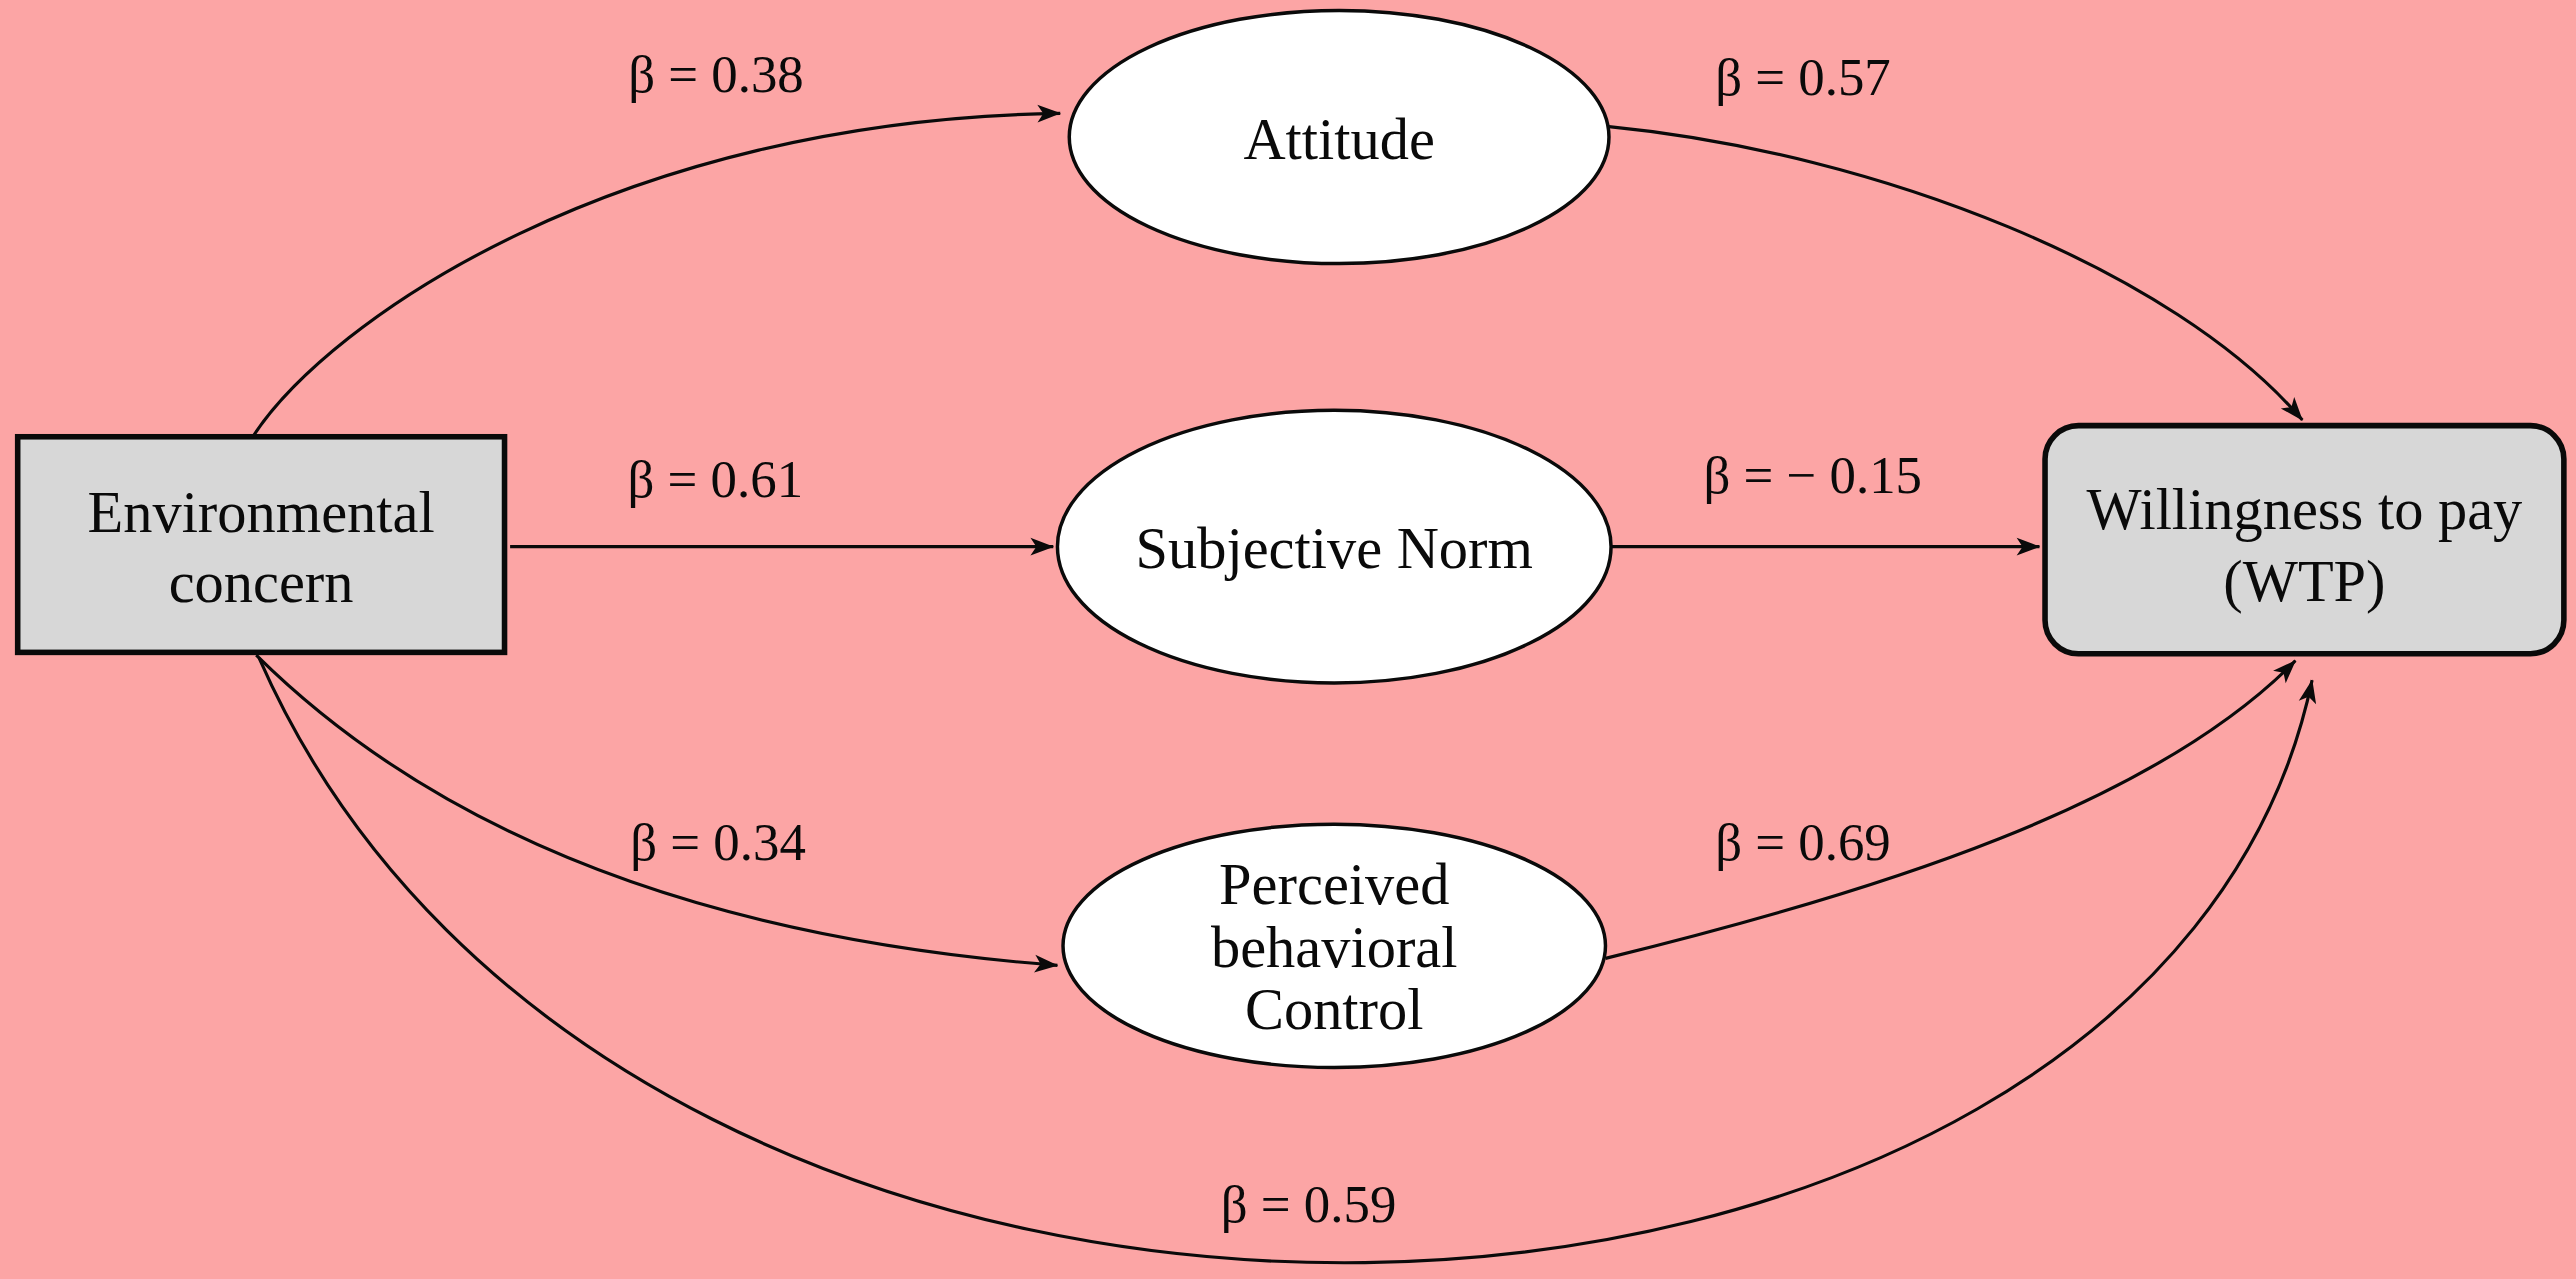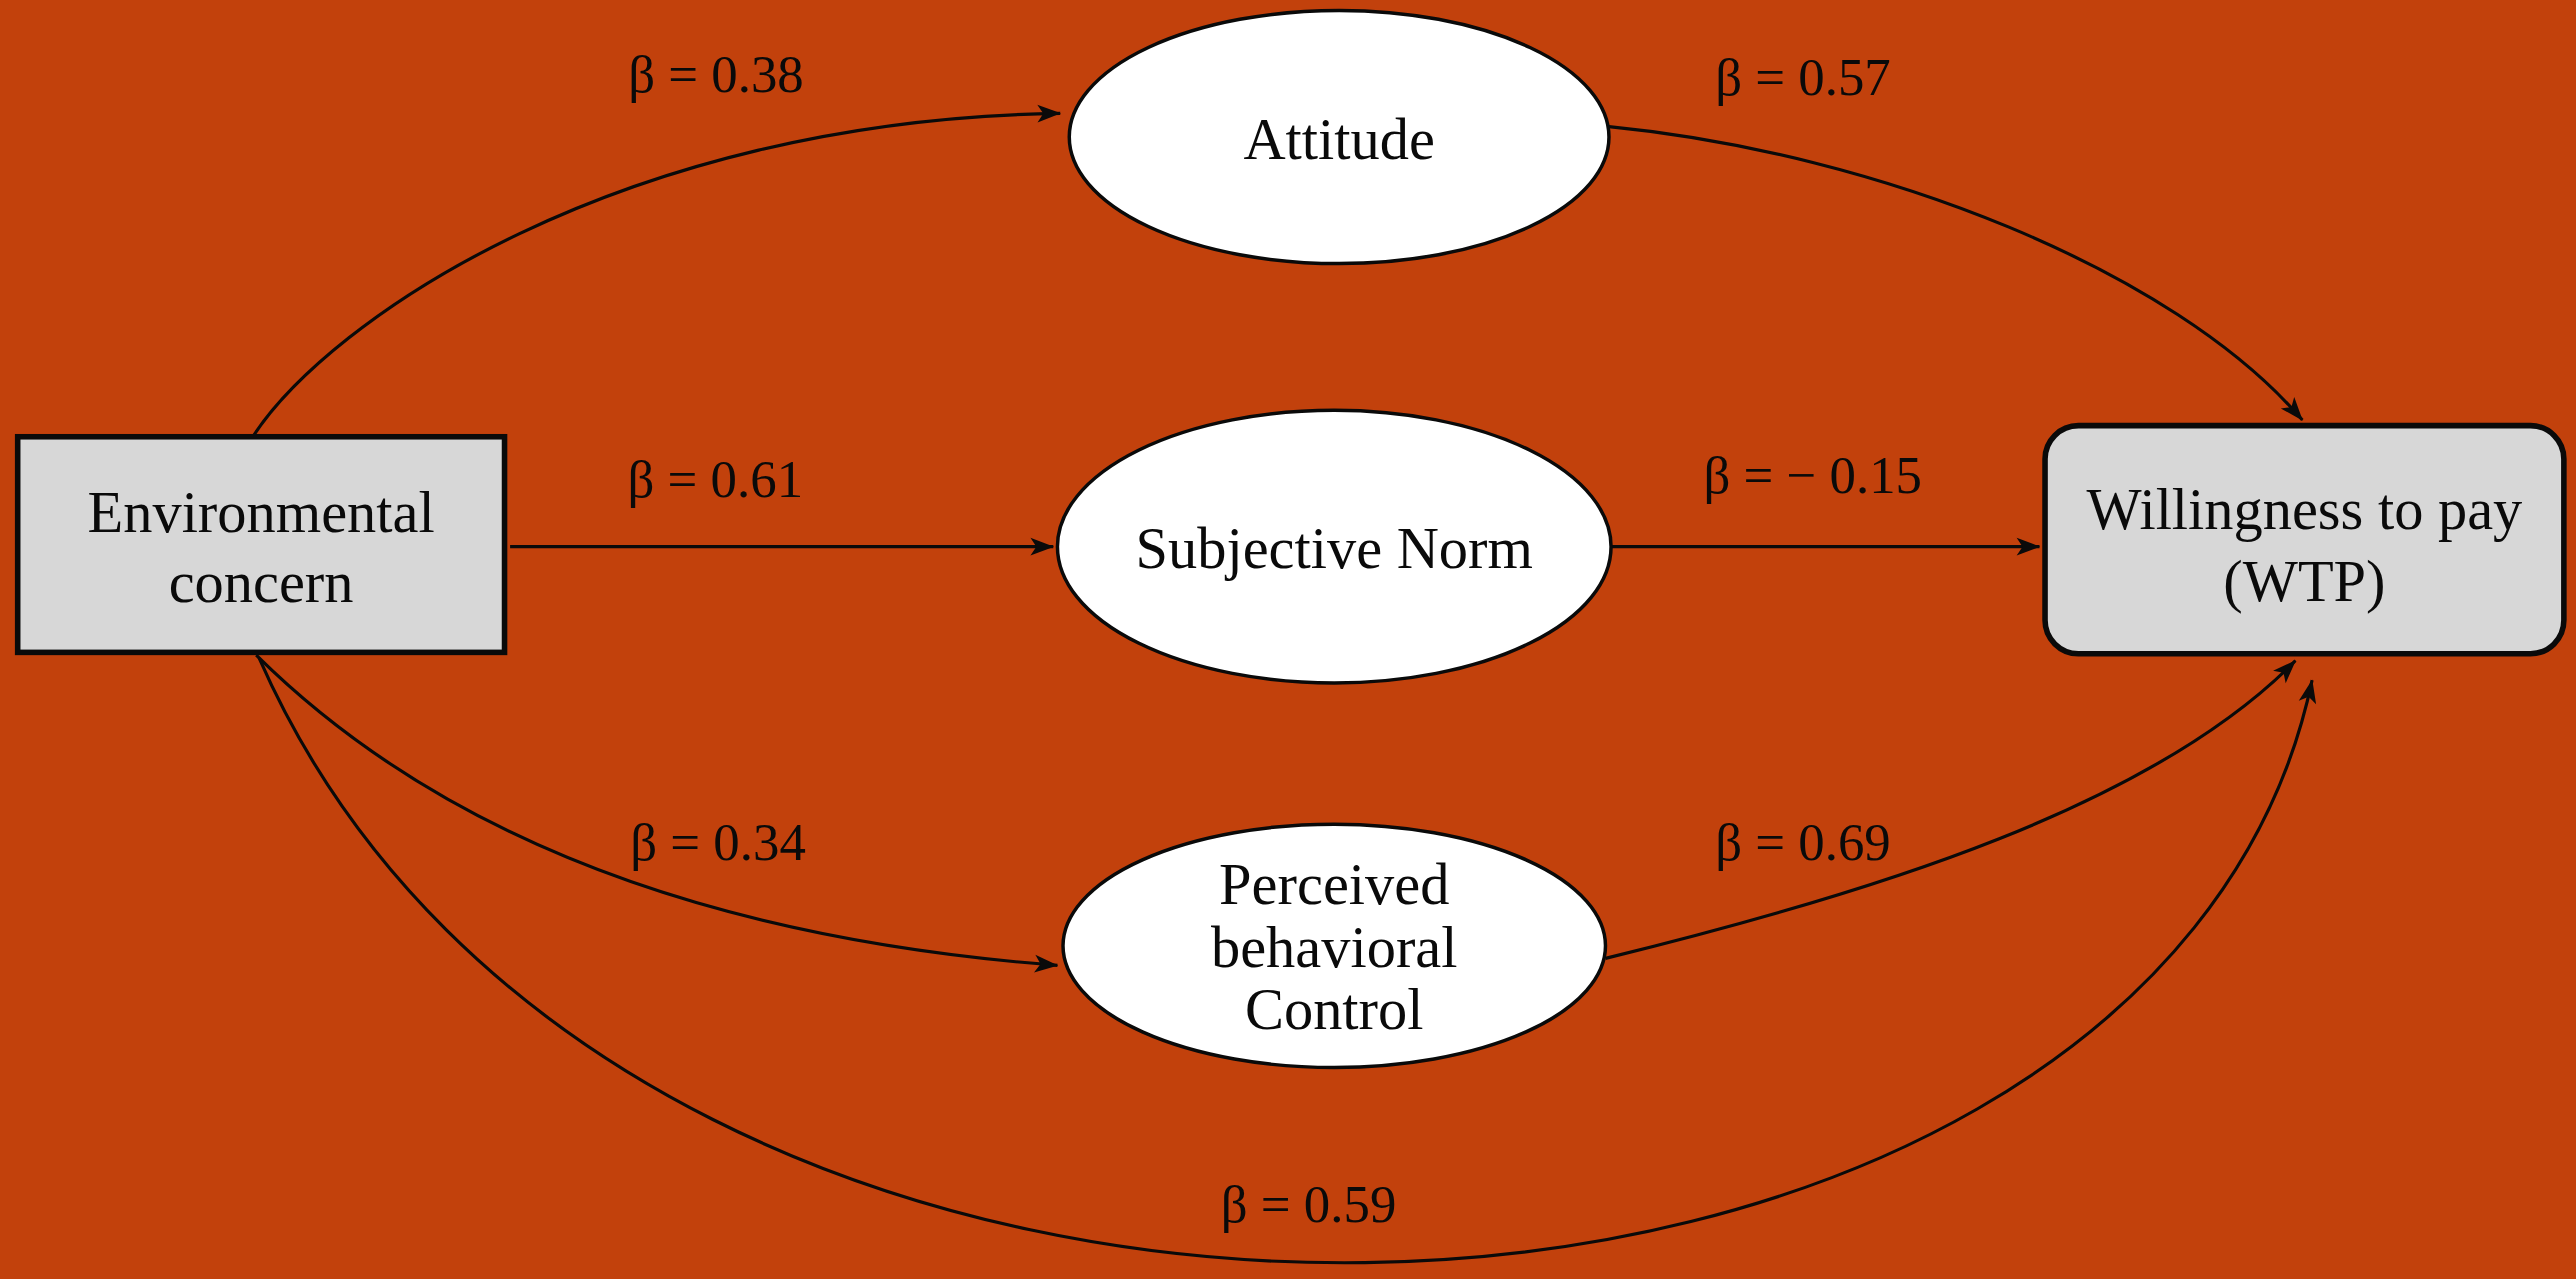--- a/index.html
+++ b/index.html
@@ -3,21 +3,21 @@
 <meta charset="utf-8">
 <style>
   html, body {
     margin: 0;
     padding: 0;
     background: #ffffff;
   }
   .figure-wrap {
     width: 2576px;
     height: 1279px;
-    background: #c2410c;
+    background: #fca5a5;
     position: relative;
     overflow: hidden;
   }
   svg {
     display: block;
     width: 2576px;
     height: 1279px;
   }
   .edge {
     fill: none;

